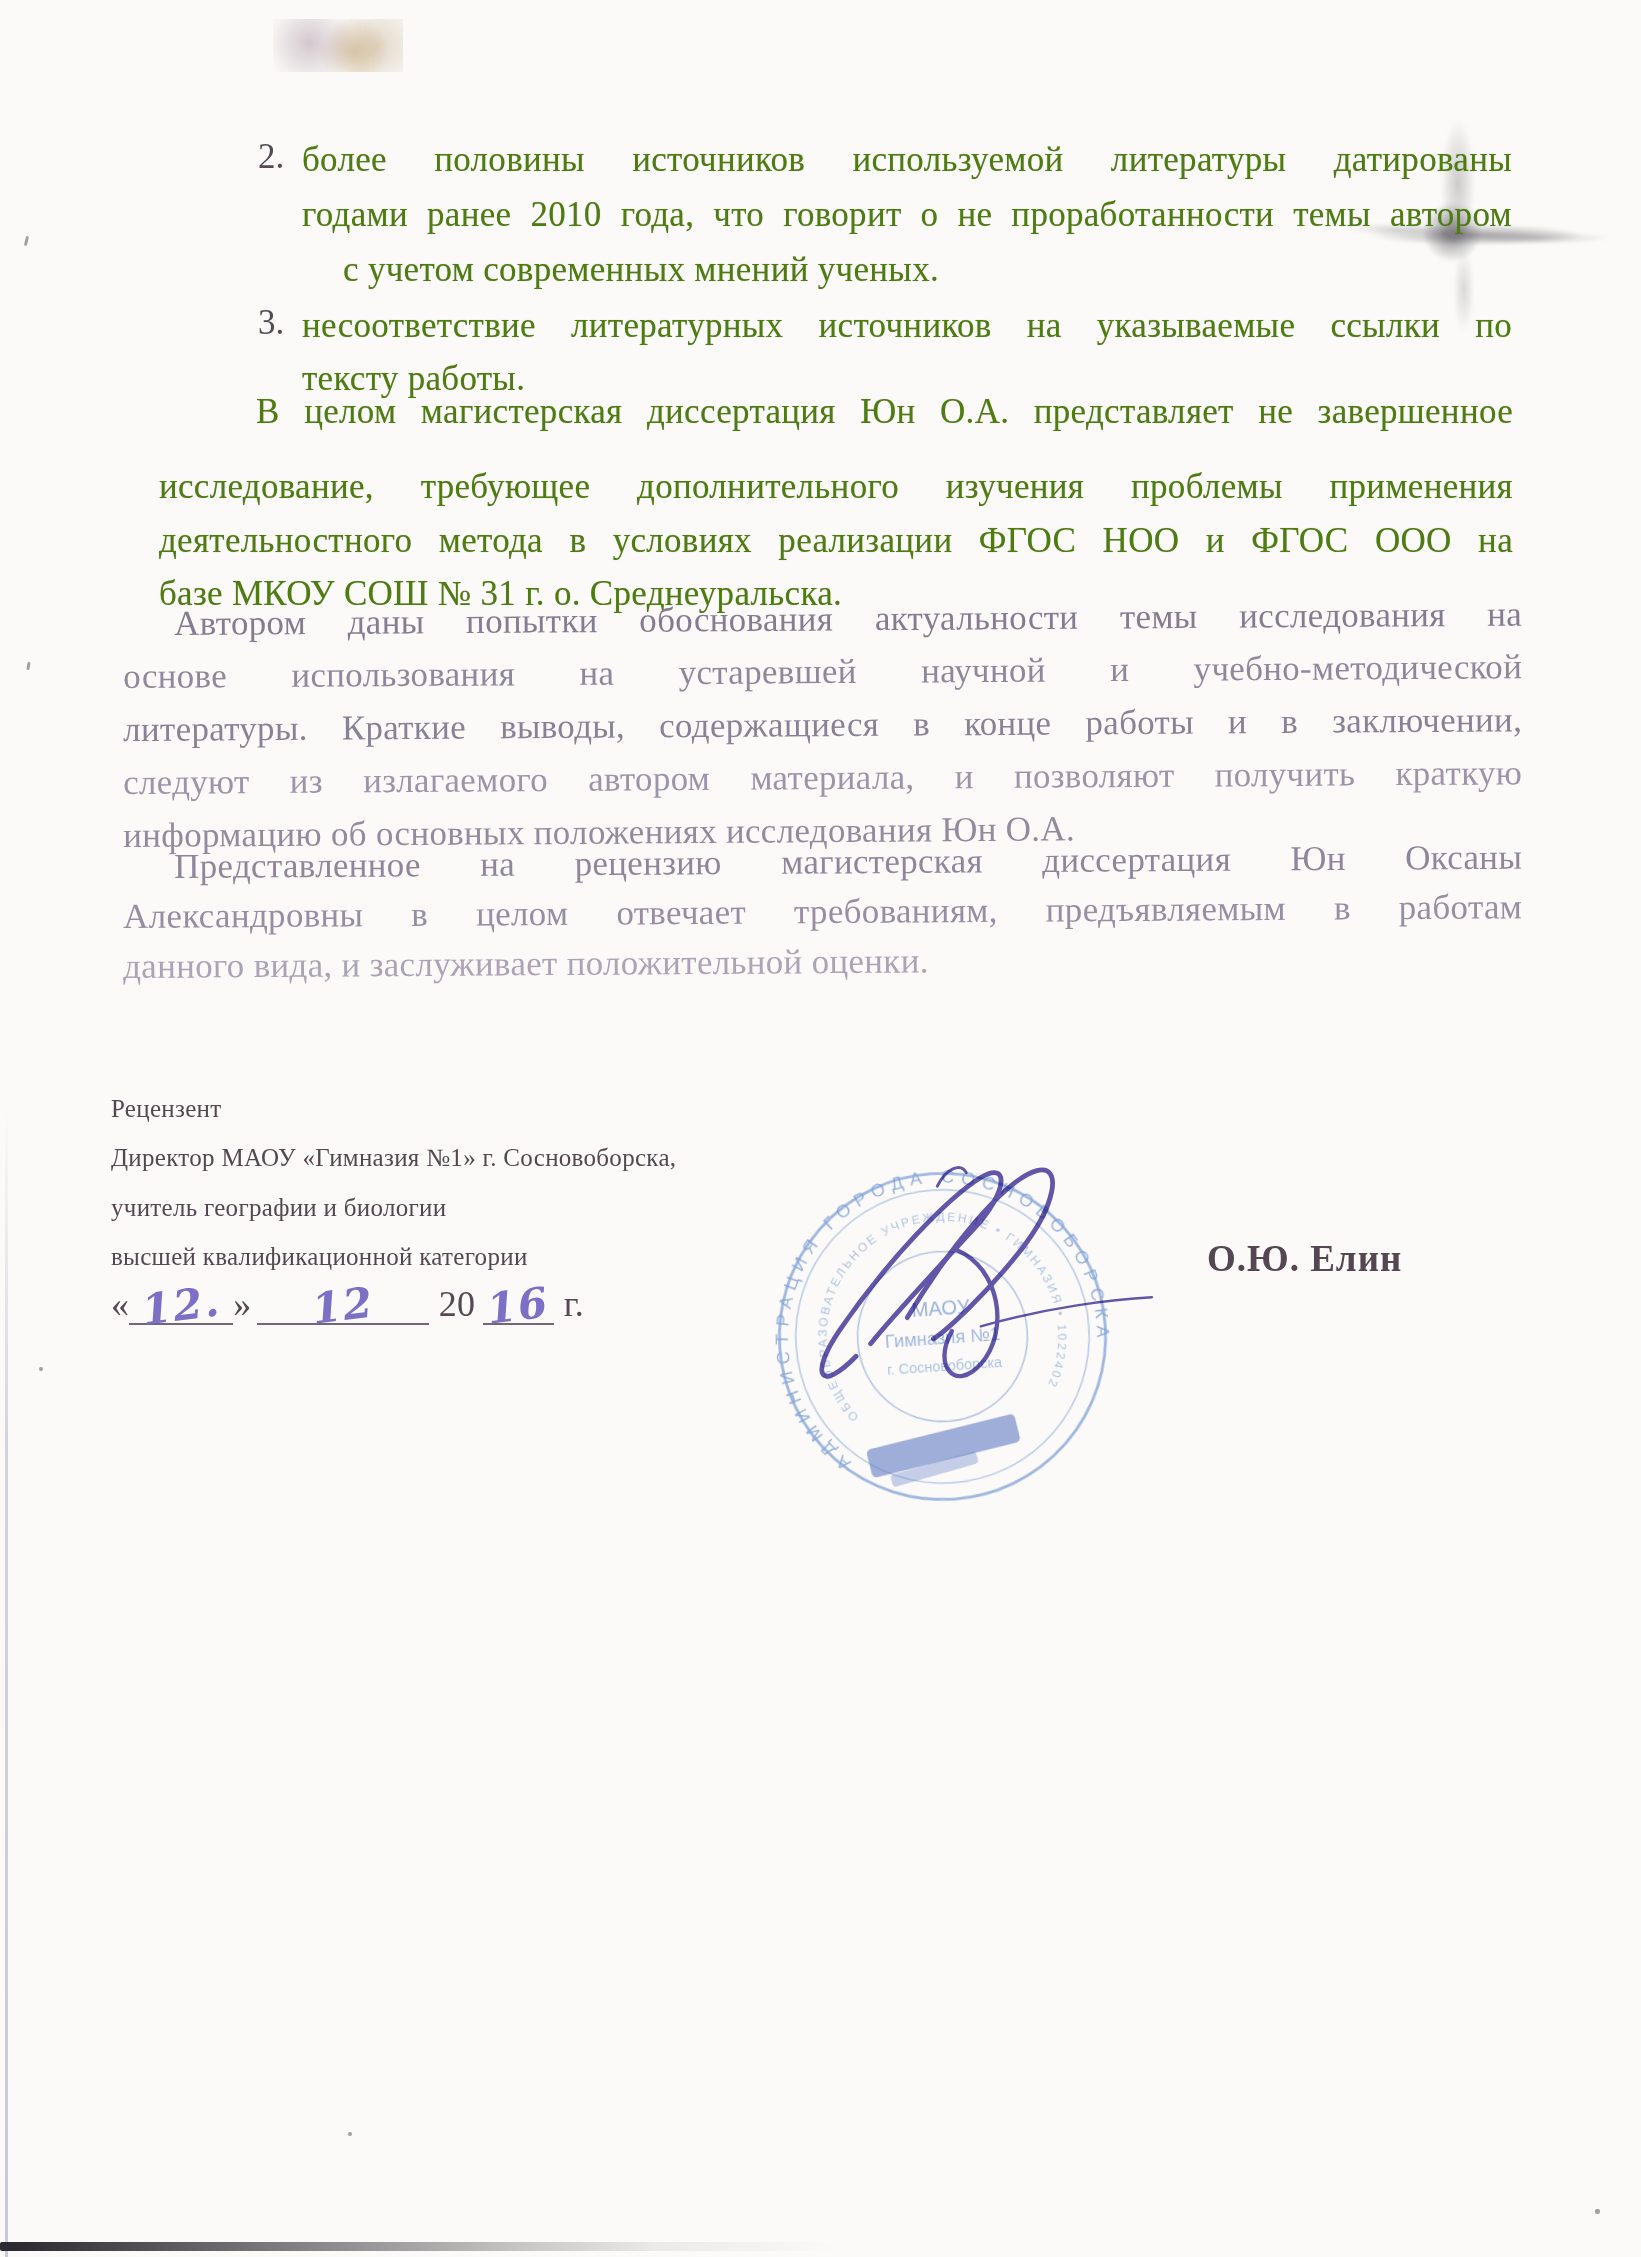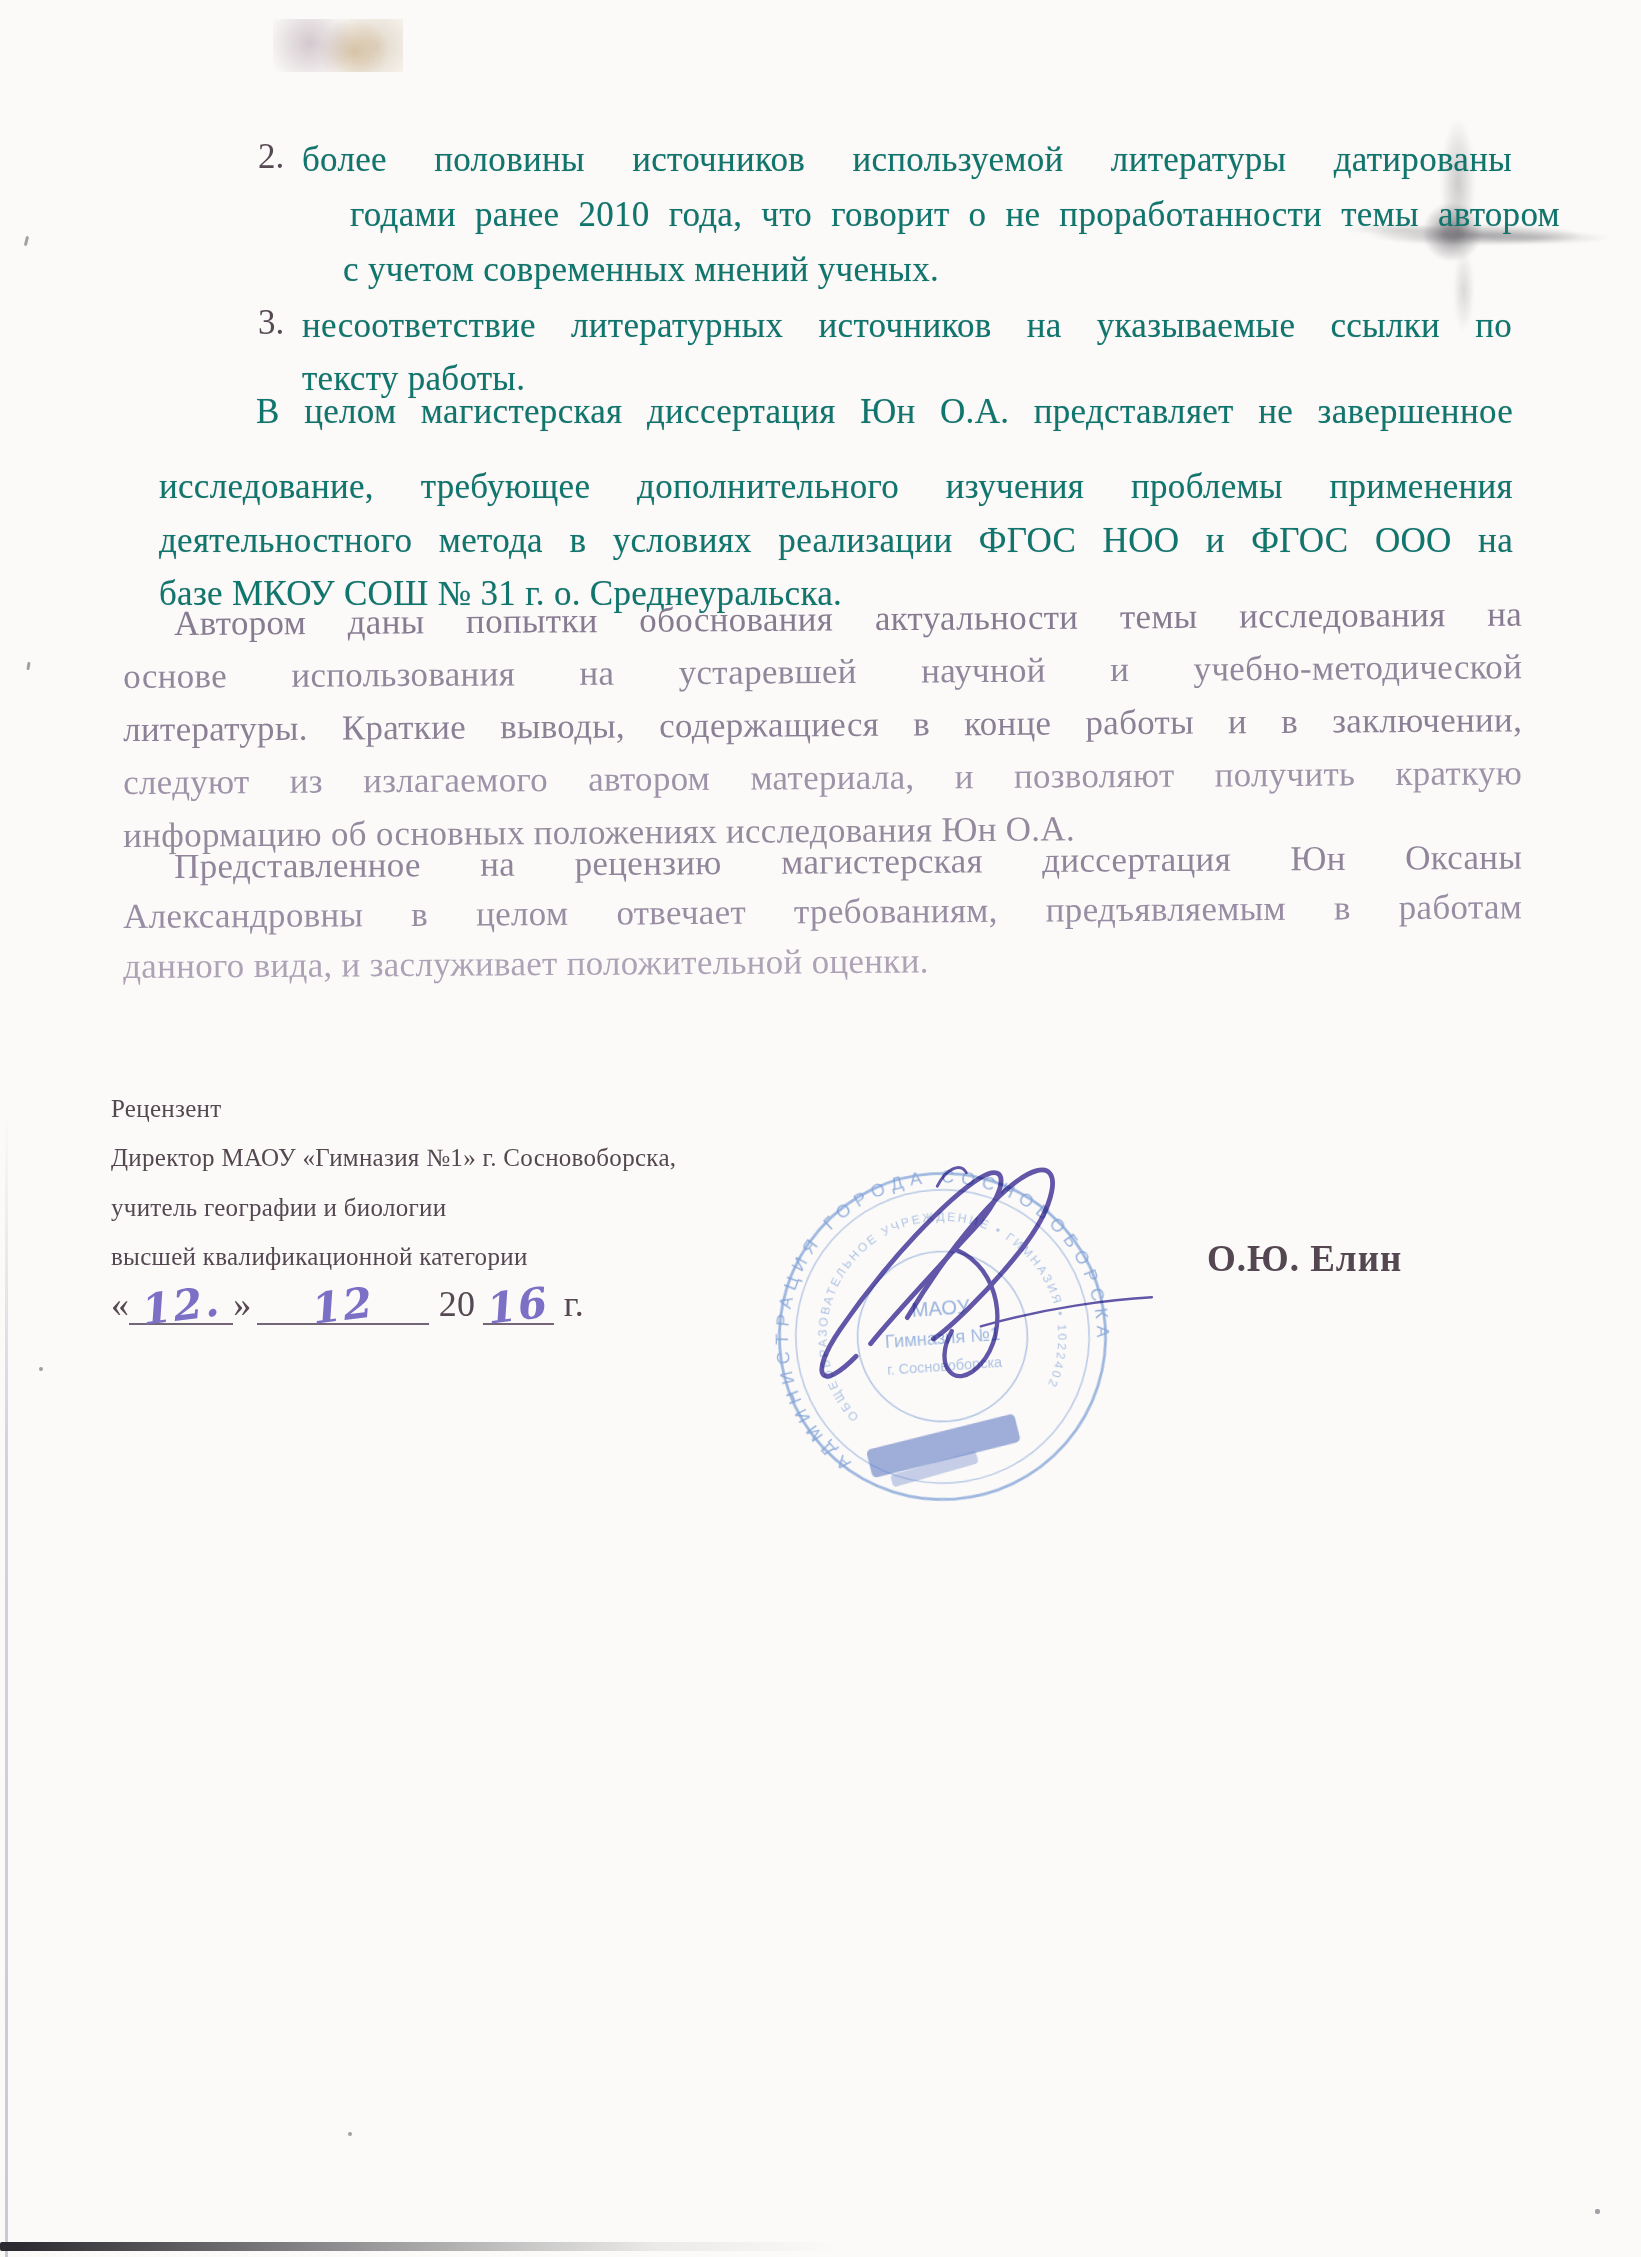--- a/index.html
+++ b/index.html
@@ -1,21 +1,21 @@
 <!DOCTYPE html>
 <html><head>
 <meta charset="utf-8">
 <style>
   html,body{margin:0;padding:0;background:#9a9a9a;}
   .page{position:relative;width:1641px;height:2257px;margin:0 auto;background:#fbfaf8;
         overflow:hidden;font-family:"Liberation Serif",serif;}
   
   .ln{position:absolute;font-size:35px;line-height:45px;color:#564953;white-space:normal;
       letter-spacing:0.3px;}
-  .dark{color:#0f766e;text-shadow:0 0 1px rgba(86,73,83,.35);}
+  .dark{color:#4d7c0f;text-shadow:0 0 1px rgba(86,73,83,.35);}
   .j{text-align:justify;text-align-last:justify;}
   .listw{left:302px;width:1210px;}
   .paraw{left:159px;width:1354px;}
   .para-first{left:256px;width:1257px;}
   .fadew{left:123px;width:1399px;}
   .fade-first{left:174px;width:1348px;}
   .sk{transform:rotate(-.4deg);transform-origin:0 0;}
   .num{position:absolute;left:258px;width:44px;font-size:35px;color:#564953;}
   .fA{color:#877b91;}.fB{color:#91879c;}.fC{color:#8b8095;}.fD{color:#9e93a8;}
   .fE{color:#948a9e;}.fF{color:#90859b;}.fG{color:#988da3;}.fH{color:#ada2b6;}
@@ -69,21 +69,21 @@
   <div class="edge-left"></div>
   <div class="edge-bottom"></div>
   <div class="speck" style="left:25px;top:236px;width:2.9px;height:9.7px;transform:rotate(14deg);"></div>
   <div class="speck" style="left:27px;top:662px;width:2.9px;height:7.7px;transform:rotate(10deg);"></div>
   <div class="speck" style="left:39px;top:1367px;width:3.9px;height:3.9px;"></div>
   <div class="speck" style="left:348px;top:2132px;width:3.9px;height:3.9px;"></div>
   <div class="speck" style="left:1595px;top:2209px;width:4.8px;height:4.8px;"></div>
 
   <div class="num" style="top:137px;">2.</div>
   <div class="ln dark j listw" style="top:137px;">более половины источников используемой литературы датированы</div>
-  <div class="ln dark j listw" style="top:192px;margin-left:48px;">годами ранее 2010 года, что говорит о не проработанности темы автором</div>
+  <div class="ln dark j listw" style="top:192px;">годами ранее 2010 года, что говорит о не проработанности темы автором</div>
   <div class="ln dark listw" style="top:247px;margin-left:41px;">с учетом современных мнений ученых.</div>
 
   <div class="num" style="top:303px;">3.</div>
   <div class="ln dark listw" style="top:356px;">тексту работы.</div>
   <div class="ln dark j listw" style="top:303px;">несоответствие литературных источников на указываемые ссылки по</div>
 
   <div class="ln dark j para-first" style="top:389px;">В целом магистерская диссертация Юн О.А.  представляет не завершенное</div>
   <div class="ln dark j paraw" style="top:464px;">исследование, требующее дополнительного изучения проблемы применения</div>
   <div class="ln dark j paraw" style="top:518px;">деятельностного метода  в условиях реализации ФГОС НОО и ФГОС ООО на</div>
   <div class="ln dark paraw" style="top:571px;">базе МКОУ СОШ № 31 г. о. Среднеуральска.</div>

